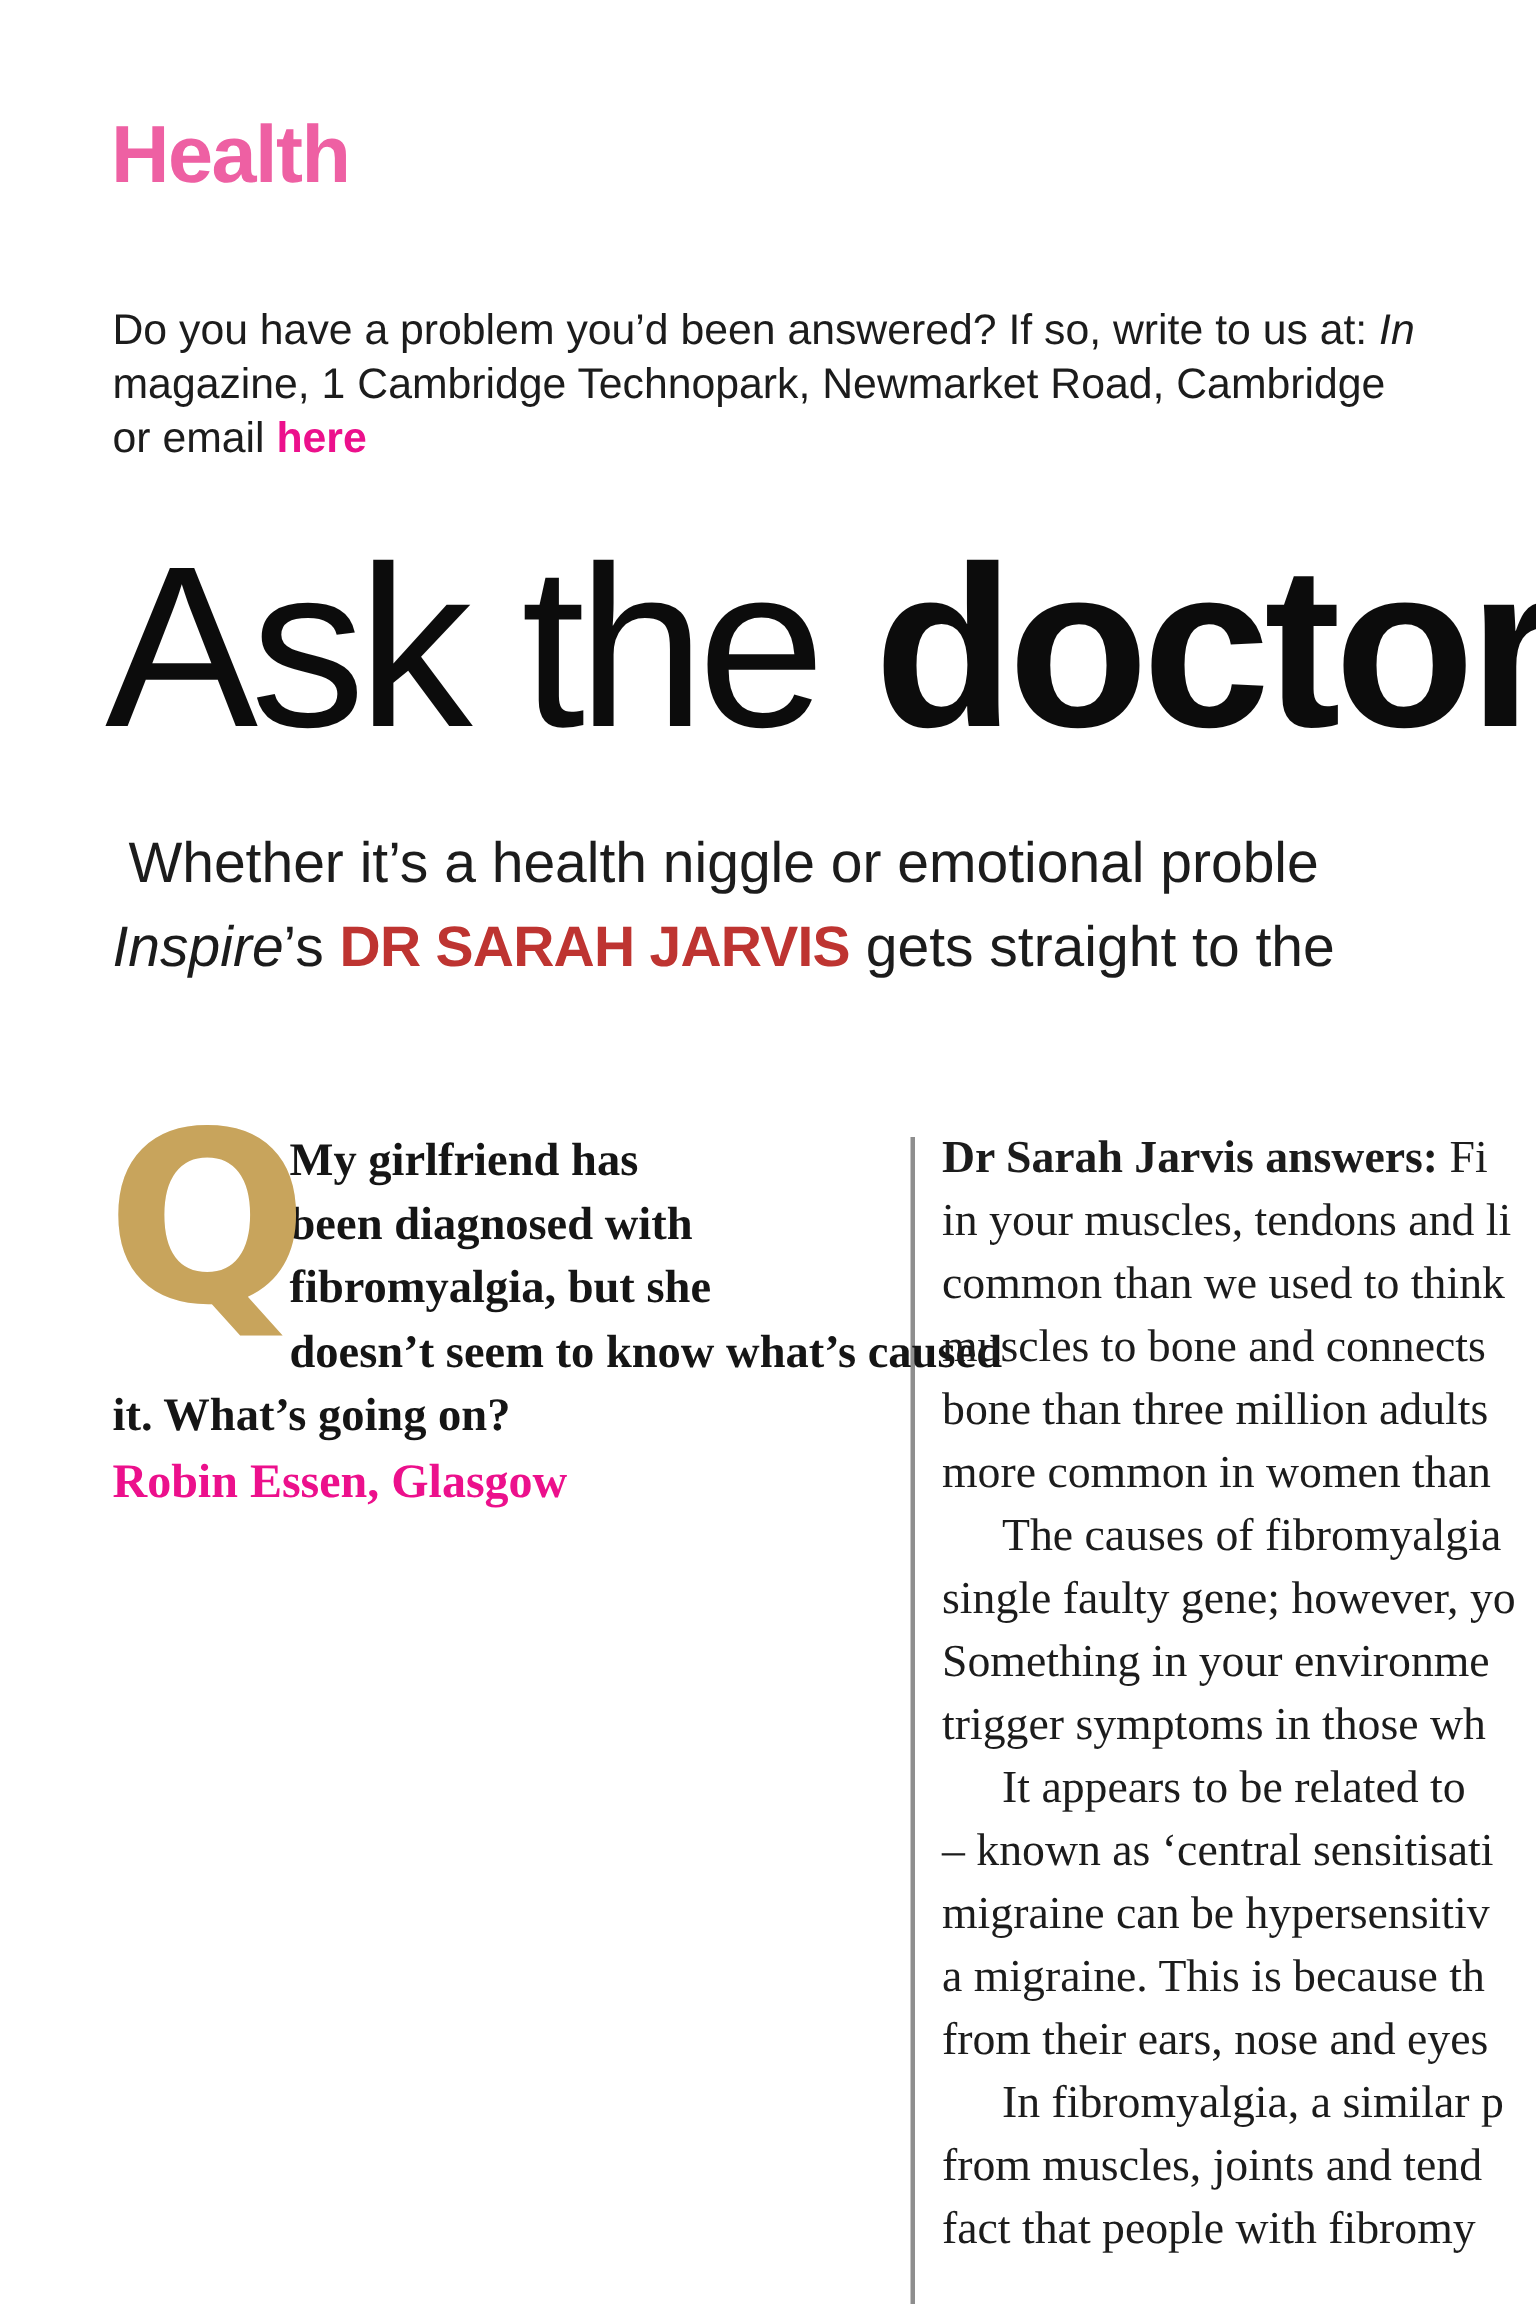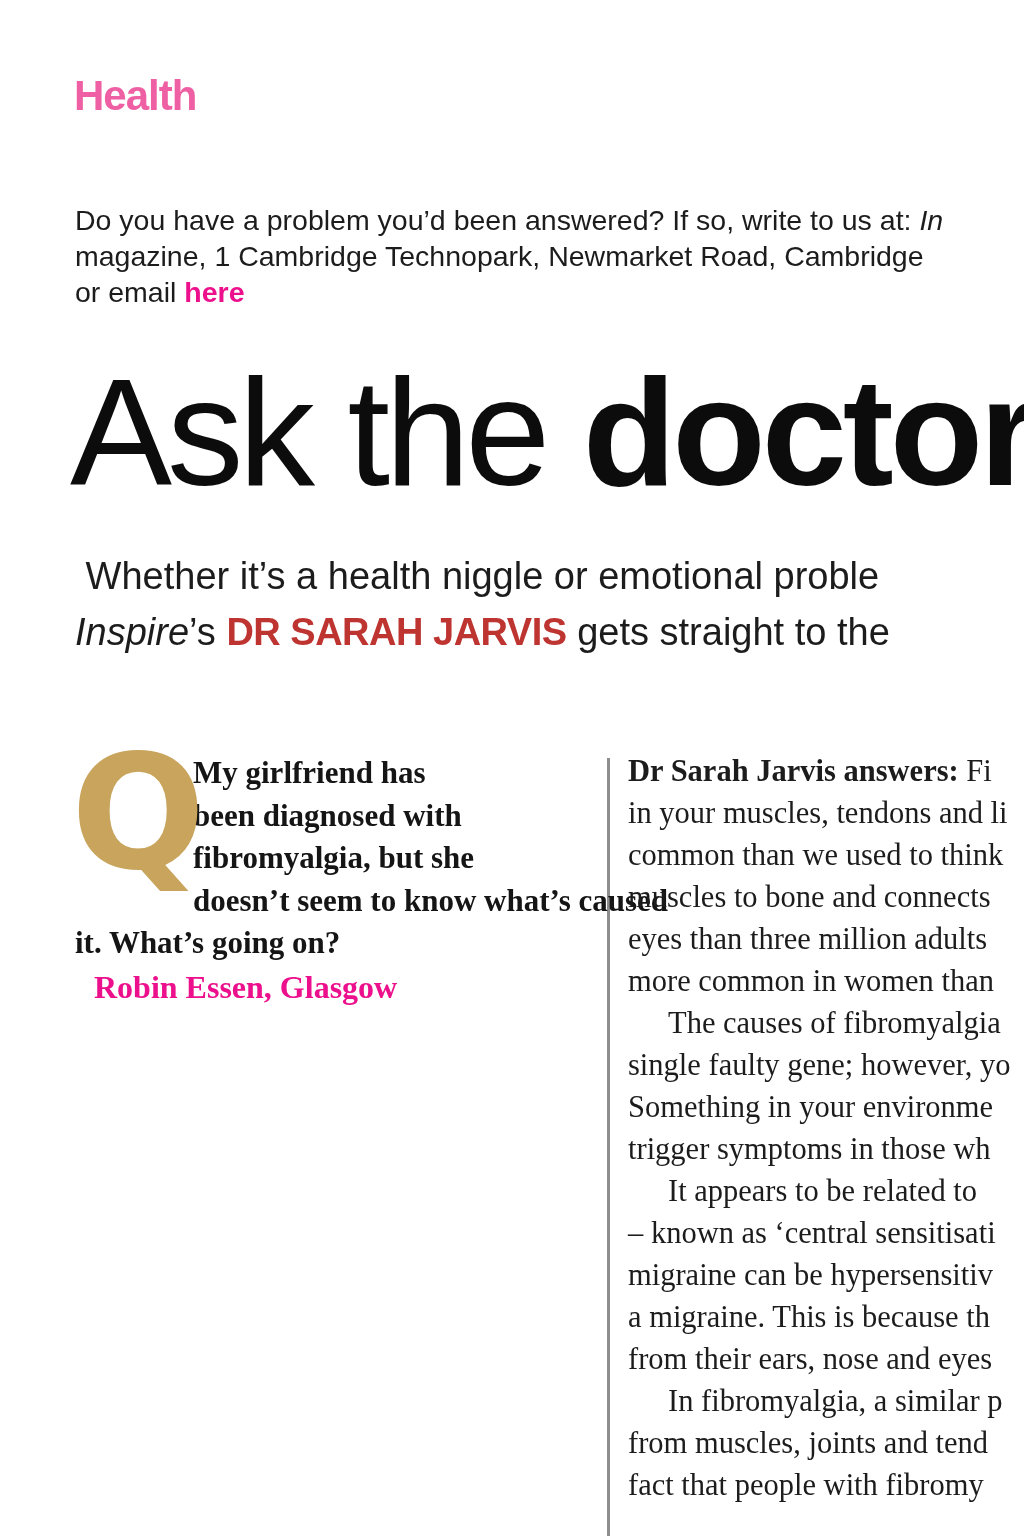--- a/index.html
+++ b/index.html
@@ -3,21 +3,21 @@
 <meta charset="utf-8">
 <style>
   html,body { margin:0; padding:0; background:#e9e9e9; }
   .page {
     position:relative; width:1024px; height:1536px; margin:0 auto;
     background:#ffffff; overflow:hidden;
     font-family:"Liberation Sans", sans-serif; color:var(--text);
   }
   .section-label {
     position:absolute; left:74px; top:72px;
-    font-size:42px; font-weight:800; letter-spacing:-1px;
+    font-size:54px; font-weight:800; letter-spacing:-1px;
     color:var(--section_pink);
   }
   .intro {
     position:absolute; left:75px; top:202px;
     font-size:28.5px; line-height:36px; color:var(--text);
   }
   .intro .line { white-space:nowrap; }
   .intro .it { font-style:italic; }
   .intro .email-link { color:var(--pink); font-weight:700; }
   .headline {
@@ -46,21 +46,21 @@
   .dropcap-box {
     float:left; width:118px; height:128px; position:relative;
   }
   .dropcap {
     position:absolute; left:-4px; top:-18px;
     font-family:"DejaVu Sans", sans-serif; font-weight:700;
     font-size:158px; line-height:158px; color:var(--gold);
   }
   .question-col .line { white-space:nowrap; }
   .byline {
-    margin-top:1px; color:var(--pink); white-space:nowrap; font-size:32px;margin-left:19px;
+    margin-top:1px; color:var(--pink); white-space:nowrap; font-size:32px;
   }
   .answer-col {
     position:absolute; left:628px; top:750px; width:396px;
     font-family:"Liberation Serif", serif;
     font-size:30.5px; line-height:42px; color:#1c1c1c;
   }
   .answer-col .line { white-space:nowrap; }
   .answer-col .line.indent { padding-left:40px; }
   .answer-col .lead-bold { font-weight:700; }
 </style>
@@ -106,21 +106,21 @@
     <div class="byline">Robin Essen, Glasgow</div>
   </div>
 
   <div class="answer-col">
     <div class="line"><span class="lead-bold">Dr Sarah Jarvis answers:</span><span> Fi</span></div>
     <div>
 
     <div class="line">in your muscles, tendons and li</div>
         <div class="line">common than we used to think</div>
         <div class="line">muscles to bone and connects</div>
-        <div class="line">eyes than three million adults</div>
+        <div class="line">bone than three million adults</div>
         <div class="line">more common in women than</div>
         <div class="line indent">The causes of fibromyalgia</div>
         <div class="line">single faulty gene; however, yo</div>
         <div class="line">Something in your environme</div>
         <div class="line">trigger symptoms in those wh</div>
         <div class="line indent">It appears to be related to</div>
         <div class="line">– known as ‘central sensitisati</div>
         <div class="line">migraine can be hypersensitiv</div>
         <div class="line">a migraine. This is because th</div>
         <div class="line">from their ears, nose and eyes</div>

